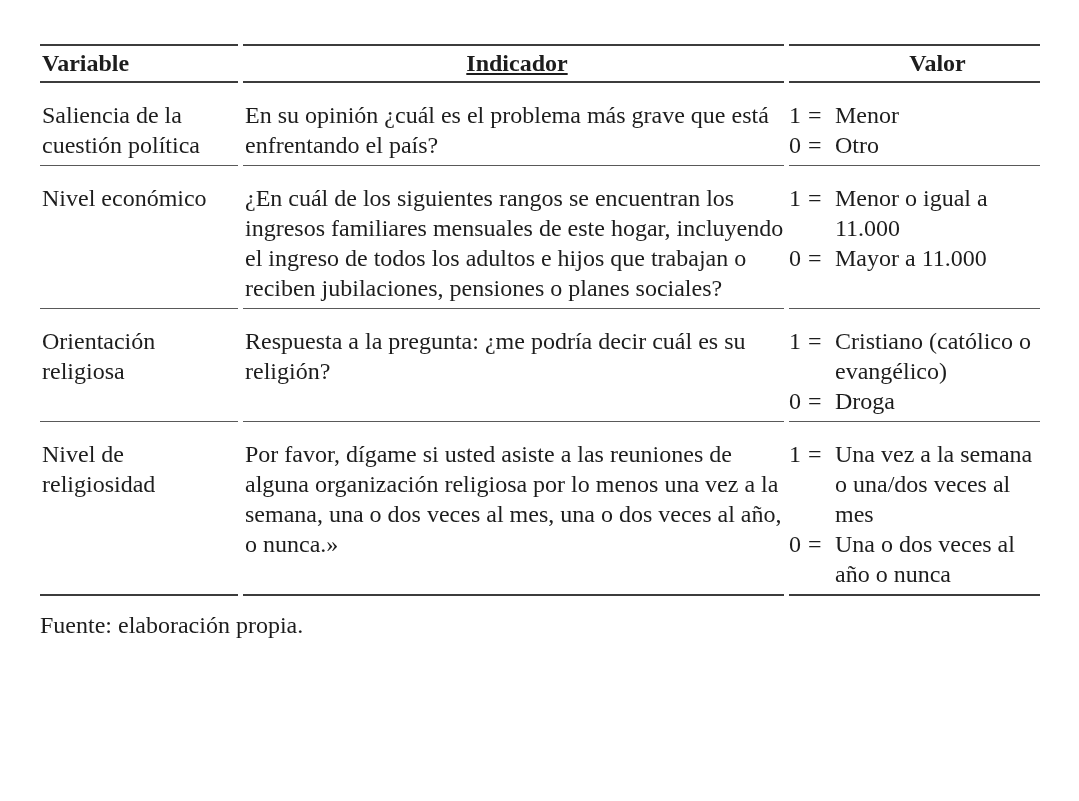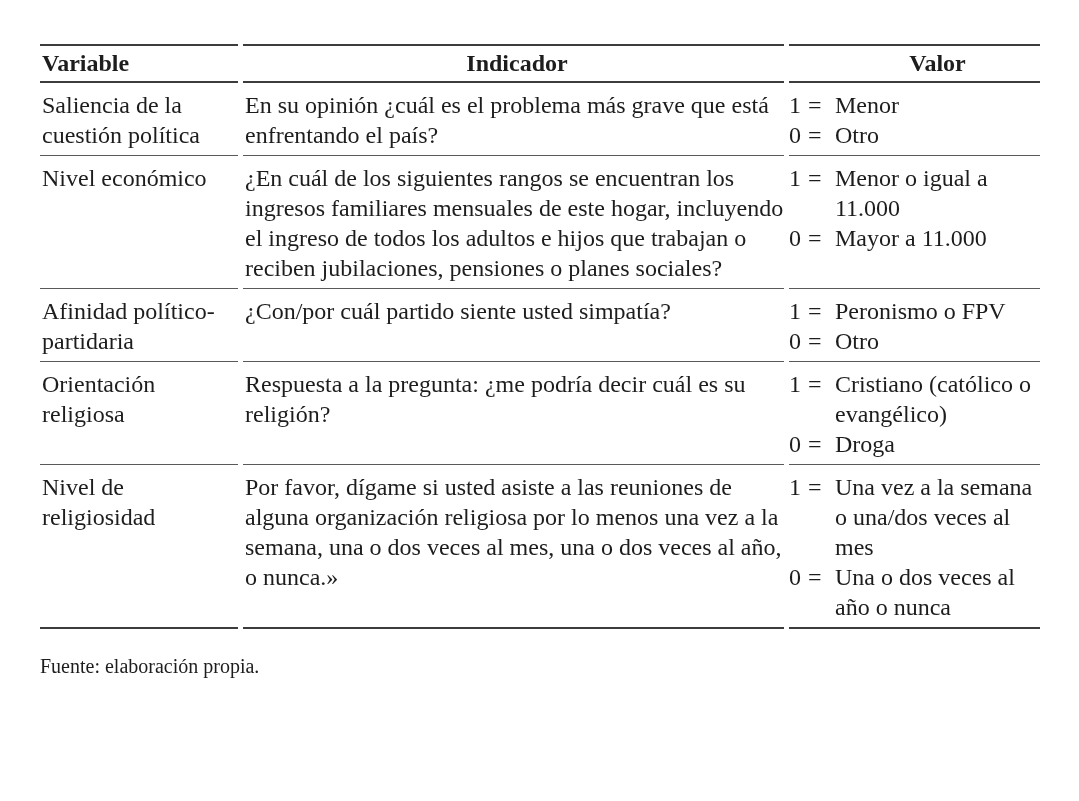--- a/index.html
+++ b/index.html
@@ -50,47 +50,47 @@
   col.col-val { width: 251px; }
   thead tr { border-bottom: 2px solid var(--rule-major); margin-top: 48px; }
   tbody tr { border-bottom: 1px solid var(--rule-minor); }
   tbody tr:last-child { border-bottom: none; margin-top: 38px; }
   th {
     font-weight: bold;
     padding: 2px 0 3px 0;
     vertical-align: top;
   }
   th.th-var { text-align: left; padding-left: 2px; }
-  th.th-ind { text-align: center; }
+  th.th-ind { text-align: center; text-decoration: underline; }
   th.th-val { text-align: center; padding-left: 46px; }
   td {
     vertical-align: top;
-    padding: 7px 0 5px 0;
+    padding: 17px 0 5px 0;
   }
   td.td-var { padding-left: 2px; padding-right: 10px; }
   td.td-ind { padding-right: 0; font-family: Liberation Serif, serif; }
   td.td-val { padding-right: 0; }
   .val-line { display: flex; align-items: flex-start; }
   .val-code { flex: 0 0 19px; }
   .val-eq { flex: 0 0 27px; }
   .val-label { flex: 1 1 auto; min-width: 0; }
   
   .rule-gap {
     position: absolute;
     top: -2px;
     bottom: -2px;
     width: 5px;
     background: var(--bg);
     z-index: 2;
   }
   .rule-gap.gap-1 { left: 198px; }
   .rule-gap.gap-2 { left: 744px; }
   .source {
-    margin-top: 22px;
-    font-size: 20px;
+    margin-top: 14px;
+    font-size: 24px;
     line-height: 30px;
   }
 </style>
 </head>
 <body>
 
 <div class="page">
 
 
   <div class="table-wrap">
@@ -137,37 +137,20 @@
   </div>
 
   <div class="val-line">
     <span class="val-code">0</span>
     <span class="val-eq">=</span>
     <span class="val-label">Mayor a 11.000</span>
   </div>
 </td>
   </tr>
 
-  <tr class="data-row">
-    <td class="td-var">Afinidad político-partidaria</td>
-    <td class="td-ind">¿Con/por cuál partido siente usted simpatía?</td>
-    <td class="td-val">
-  <div class="val-line">
-    <span class="val-code">1</span>
-    <span class="val-eq">=</span>
-    <span class="val-label">Peronismo o FPV</span>
-  </div>
-
-  <div class="val-line">
-    <span class="val-code">0</span>
-    <span class="val-eq">=</span>
-    <span class="val-label">Otro</span>
-  </div>
-</td>
-  </tr>
 
   <tr class="data-row">
     <td class="td-var">Orientación religiosa</td>
     <td class="td-ind">Respuesta a la pregunta: ¿me podría decir cuál es su religión?</td>
     <td class="td-val">
   <div class="val-line">
     <span class="val-code">1</span>
     <span class="val-eq">=</span>
     <span class="val-label">Cristiano (católico o evangélico)</span>
   </div>

